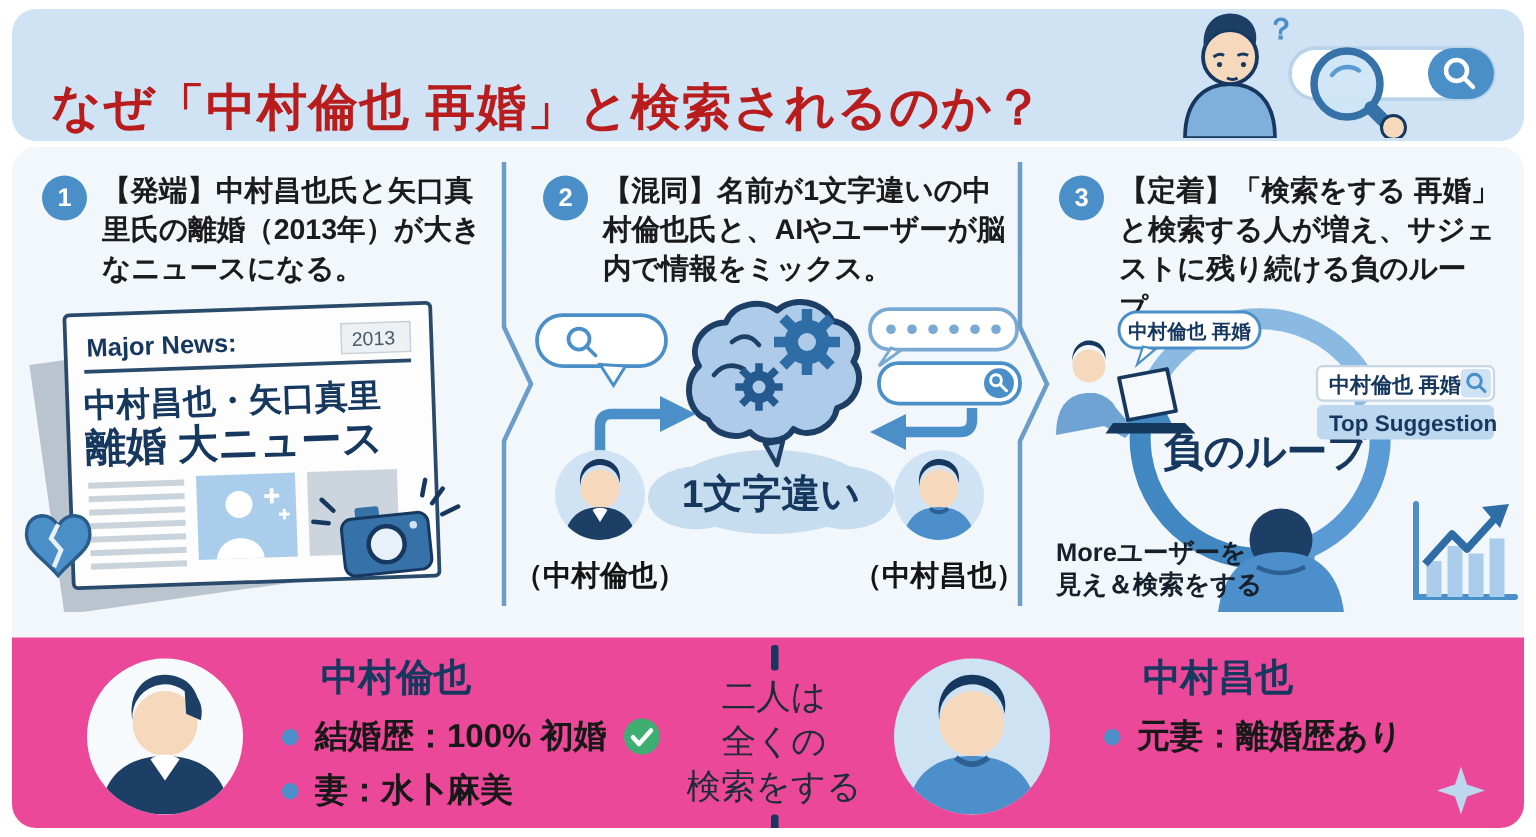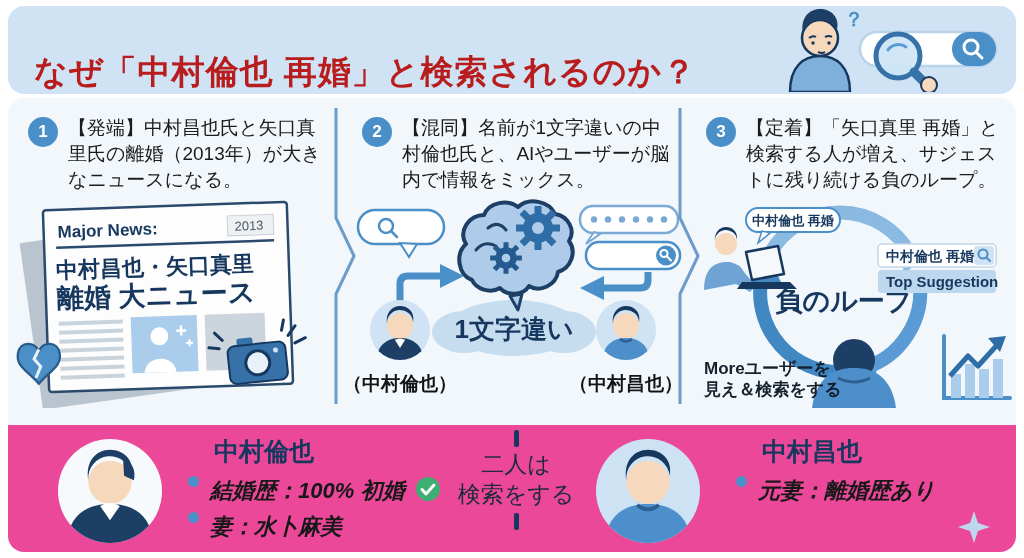--- a/index.html
+++ b/index.html
@@ -19,36 +19,36 @@
              background:#f2f7fc;border-radius:16px;overflow:hidden;}
   .steps{position:absolute;left:0;top:0;width:1008px;height:310px;}
   .step{position:absolute;top:0;height:310px;}
   .step1{left:0;width:334px;}
   .step2{left:334px;width:344px;}
   .step3{left:678px;width:330px;}
   .step-head{display:flex;gap:10px;padding:17px 8px 0 20px;align-items:flex-start;}
   .num-badge{flex:0 0 auto;width:30px;height:30px;border-radius:50%;background:#4a8fc7;
              color:#fff;font-size:17px;font-weight:700;display:flex;align-items:center;
              justify-content:center;margin-top:2px;}
-  .step-text{font-size:19px;line-height:1.38;font-weight:400;color:#1b1b1b;margin:0;}
+  .step-text{font-size:19px;line-height:1.38;font-weight:700;color:#1b1b1b;margin:0;}
   .step-art{position:absolute;left:0;top:100px;width:100%;height:210px;}
   .divider{position:absolute;top:8px;width:32px;height:300px;}
   .divider1{left:320px;}
   .divider2{left:664px;}
 
   
   .bottom-band{position:absolute;left:0;top:310px;width:1008px;height:156px;background:#ec4899;margin-top:17px;}
   .avatar-circle{position:absolute;width:104px;height:104px;border-radius:50%;overflow:hidden;top:14px;}
   .avatar-left{left:50px;background:#f7fafc;}
   .avatar-right{left:588px;background:#cde2f3;}
   .profile-block{position:absolute;top:10px;}
   .pb-left{left:180px;}
   .pb-right{left:728px;}
   .profile-name{font-size:25px;font-weight:700;color:#16375e;margin:0 0 8px 26px;}
-  .bullet-row{display:flex;align-items:flex-start;gap:11px;margin-top:6px;font-style:italic;}
+  .bullet-row{display:flex;align-items:center;gap:11px;margin-top:6px;}
   .dot{flex:0 0 auto;width:11px;height:11px;border-radius:50%;background:#4a8fc7;}
   .bullet-text{font-size:22px;font-weight:700;color:#181818;white-space:nowrap;}
   .center-note{position:absolute;left:438px;top:2px;width:140px;text-align:center;}
   .vbar{width:5px;height:17px;background:#16375e;border-radius:2px;margin:3px auto;}
   .note-line{font-size:23px;font-weight:400;color:#1d2b3a;line-height:1.3;}
   .sparkle{position:absolute;left:948px;top:84px;width:36px;height:36px;}
 </style>
 </head>
 <body>
 
@@ -248,21 +248,21 @@
         </svg>
       </section>
 
       <svg class="divider divider2" viewBox="0 0 32 300">
         <path d="M8,2 V112 L26,150 8,188 V298" fill="none" stroke="#6b9dc8" stroke-width="3" stroke-linejoin="round"></path>
       </svg>
 
       <section class="step step3">
         <div class="step-head">
           <div class="num-badge">3</div>
-          <p class="step-text">【定着】「矢口真里 再婚」と検索する人が増え、サジェストに残り続ける負のループ。</p>
+          <p class="step-text">【定着】「検索をする 再婚」と検索する人が増え、サジェストに残り続ける負のループ。</p>
         </div>
         <svg class="step-art" viewBox="0 0 330 210">
 
           <g fill="none" stroke-linecap="round">
             <path d="M85,54 A80,80 0 0 1 223,54" stroke="#8ab9e2" stroke-width="14"></path>
             <path d="M212,42 L242,56 218,76 z" fill="#8ab9e2" stroke="none"></path>
             <path d="M233,80 A80,80 0 0 1 175,171" stroke="#5b9bd5" stroke-width="14"></path>
             <path d="M192,160 L164,186 188,194 z" fill="#5b9bd5" stroke="none"></path>
             <path d="M147,174 A80,80 0 0 1 77,73" stroke="#4187c2" stroke-width="14"></path>
             <path d="M63,86 L80,54 95,84 z" fill="#4187c2" stroke="none"></path>
@@ -343,20 +343,21 @@
         </div>
         <div class="bullet-row">
           <span class="dot"></span>
           <span class="bullet-text">妻：水卜麻美</span>
         </div>
       </div>
 
       <div class="center-note">
         <div class="vbar"></div>
         <div class="note-line">二人は</div>
+        <div class="note-line">全くの</div>
         <div class="note-line">検索をする</div>
         <div class="vbar"></div>
       </div>
 
       <div class="avatar-circle avatar-right">
         <svg viewBox="0 0 96 96" width="104" height="104">
           <circle cx="48" cy="40" r="20" fill="#f6d9bd"></circle>
           <path d="M28,38 a20,20 0 0 1 40,-4 c3,-14 -7,-24 -20,-24 c-13,0 -23,11 -20,28 z" fill="#16375e"></path>
           <path d="M8,96 c2,-26 19,-36 40,-36 c21,0 38,10 40,36 z" fill="#4d8fca"></path>
           <path d="M38,61 q10,8 20,0" stroke="#2d5f93" stroke-width="3.5" fill="none"></path>

